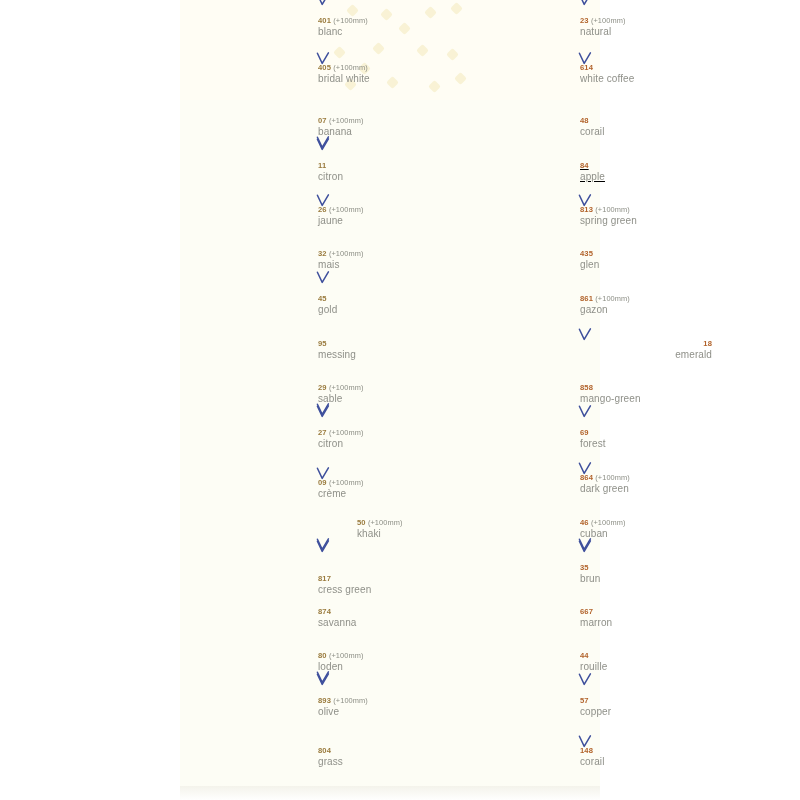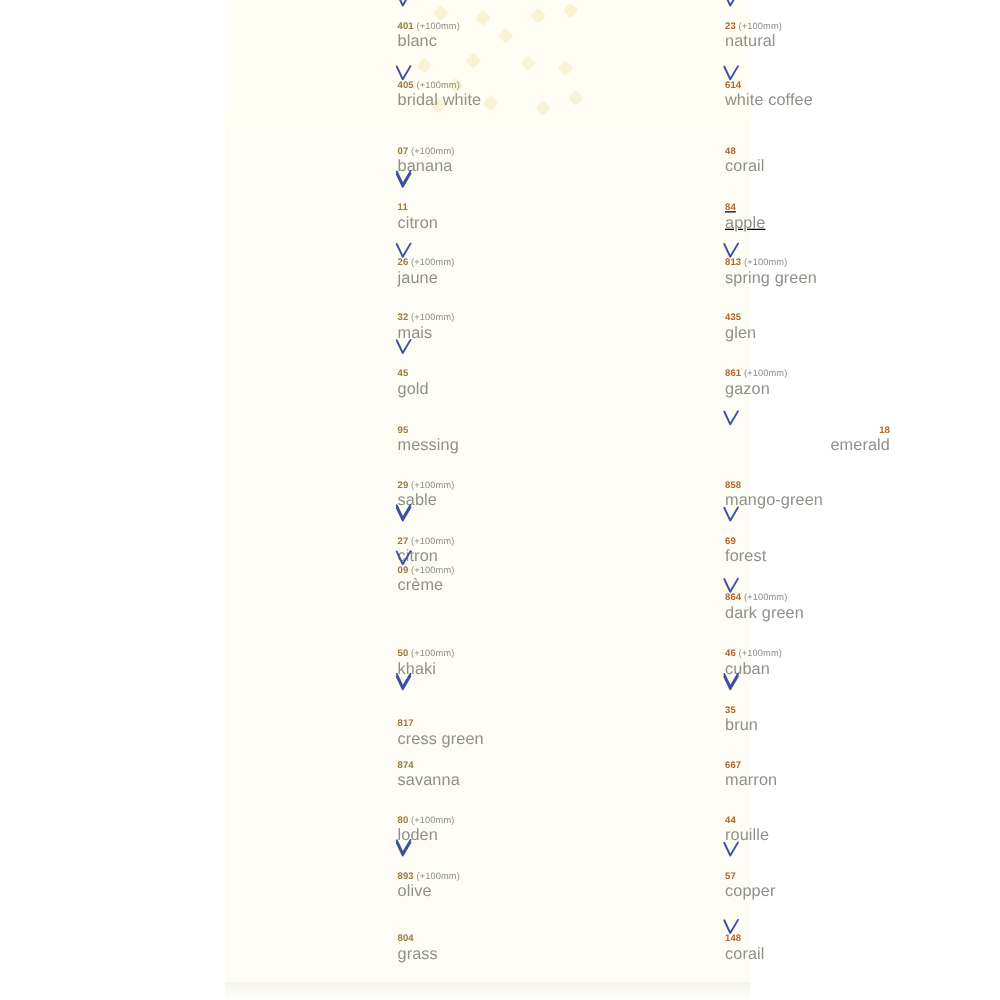--- a/index.html
+++ b/index.html
@@ -143,21 +143,21 @@
     font-size: 7.6px;
     font-weight: bold;
     letter-spacing: .1px;
   }
   .code .extra {
     font-weight: normal;
     font-size: 7.4px;
     color: #8d8f86;
   }
   .name {
-    font-size: 13px;
+    font-size: 10px;
     color: #8f9089;
     letter-spacing: .1px;
   }
   .col-left  .code { color: #9a7b3e; }
   .col-right .code { color: #b2632b; }
 
   
   .tick {
     position: absolute;
     left: 126px;
@@ -345,21 +345,21 @@
         <div class="label" style="top: 13px;">
           <div class="code"><span>27</span> <span class="extra">(+100mm)</span></div>
           <div class="name">citron</div>
         </div>
         <div class="tick" style="top: -11px;">
           <svg viewBox="0 0 14 13">
             <path d="M1.4 1.2 L6.2 11.4 L12.4 0.9" fill="none" stroke="currentColor" stroke-width="1.5" stroke-linecap="round" stroke-linejoin="round"></path>
           </svg>
         </div>
       </div>
-      <div class="swatch-row col-left" style="position: absolute; top: 439px; height: 45px; text-decoration: underline;">
+      <div class="swatch-row col-left" style="position: absolute; top: 466px; height: 45px; text-decoration: underline;">
         <div class="chip" title="09 crème" style="--c: #f3e6d8;">
           <div class="zig-l"></div>
           <div class="body"></div>
           <div class="zig-r"></div>
         </div>
         <div class="label" style="top: 13px;">
           <div class="code"><span>09</span> <span class="extra">(+100mm)</span></div>
           <div class="name">crème</div>
         </div>
         <div class="tick" style="top: 1px;">
@@ -367,21 +367,21 @@
             <path d="M1.4 1.2 L6.2 11.4 L12.4 0.9" fill="none" stroke="currentColor" stroke-width="1.5" stroke-linecap="round" stroke-linejoin="round"></path>
           </svg>
         </div>
       </div>
       <div class="swatch-row col-left" style="position: absolute; top: 506px; height: 45px;">
         <div class="chip" title="50 khaki" style="--c: #a09a84;">
           <div class="zig-l"></div>
           <div class="body"></div>
           <div class="zig-r"></div>
         </div>
-        <div class="label" style="top: 13px;">
+        <div class="label" style="top: 13px; margin-left: 39px;">
           <div class="code"><span>50</span> <span class="extra">(+100mm)</span></div>
           <div class="name">khaki</div>
         </div>
         <div class="tick" style="top: 32px;">
           <svg viewBox="0 0 14 13">
             <path d="M1.4 1.2 L6.2 11.4 L12.4 0.9" fill="none" stroke="currentColor" stroke-width="1.5" stroke-linecap="round" stroke-linejoin="round"></path>
           </svg>
         </div>
       </div>
       <div class="swatch-row col-left" style="position: absolute; top: 551px; height: 45px;">

